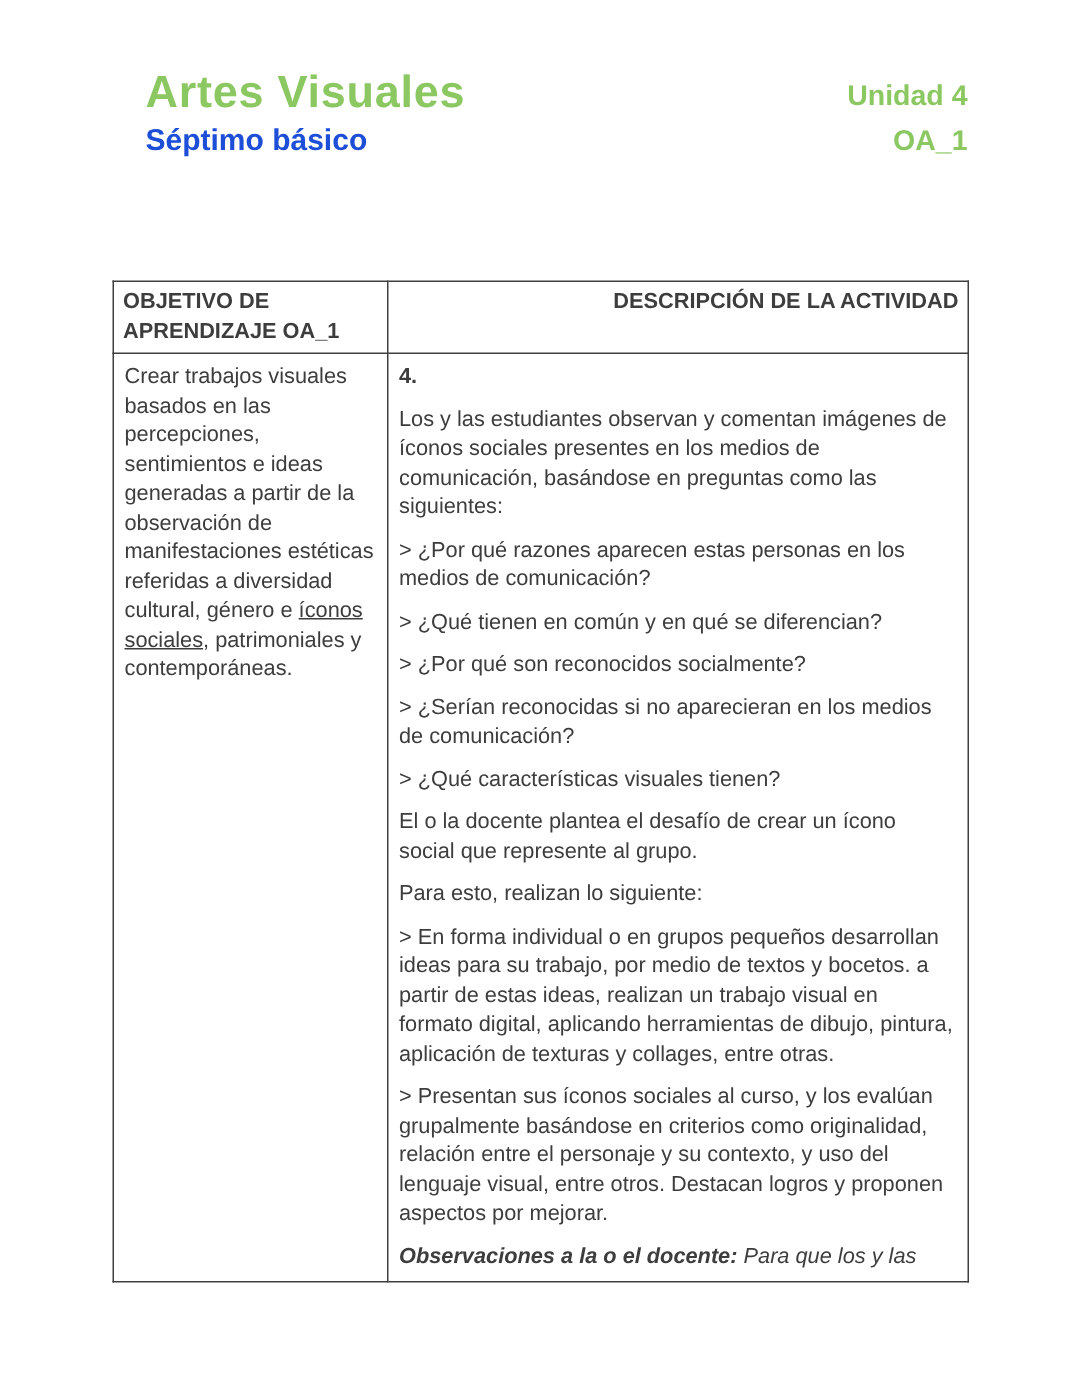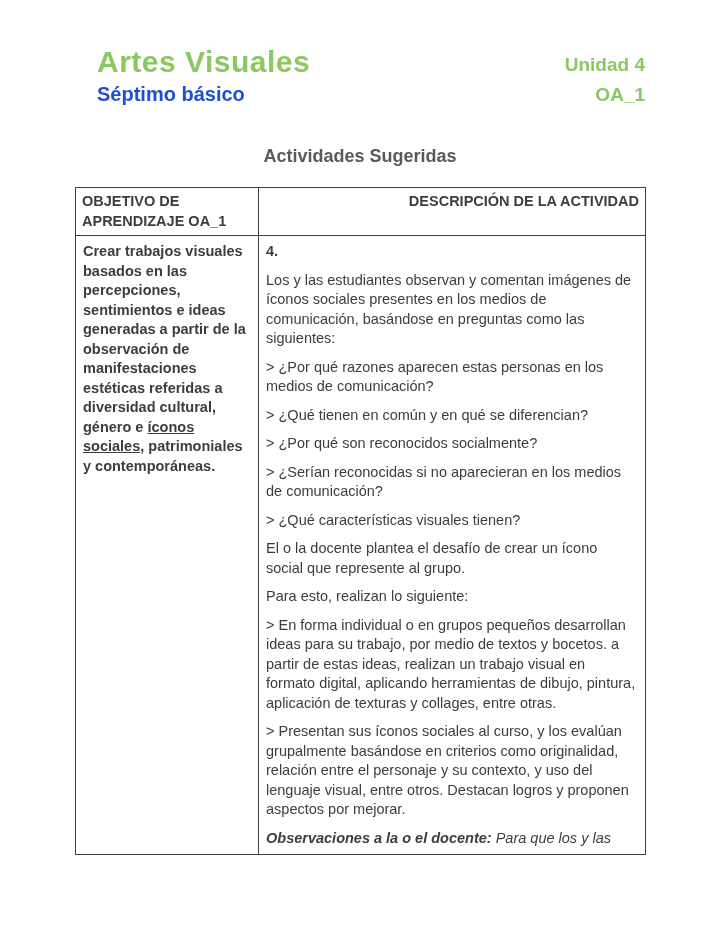--- a/index.html
+++ b/index.html
@@ -54,42 +54,41 @@
     font-size: 14.5px; font-weight: bold; color: var(--text-color);
     vertical-align: top; padding: 4px 6px; line-height: 19.5px; height: 46px;
   }
   .th-left  { text-align: left; }
   .th-right { text-align: right; }
   td {
     vertical-align: top; padding: 6px 7px;
     font-size: 14.5px; color: var(--text-color); line-height: 19.5px;
     height: 597px; overflow: hidden;
   }
-  .td-objective { font-weight: bold; }
+  .td-objective { font-weight: normal; }
   .td-objective .underline { text-decoration: underline; }
   .td-activity p { margin: 0 0 9px 0; }
   .activity-number { font-weight: bold; }
   .observations { margin-bottom: 0 !important; }
   .obs-label { font-weight: bold; font-style: italic; }
   .obs-text  { font-style: italic; }
 </style>
 </head>
 <body>
 
 <div class="page">
 
   <div class="doc-title">Artes Visuales</div>
   <div class="doc-subtitle">Séptimo básico</div>
 
   <div class="header-right">
     <div class="unit-label">Unidad 4</div>
     <div class="oa-label">OA_1</div>
   </div>
 
-  <div class="section-title">Actividades Sugeridas</div>
 
   <table class="activity-table">
     <colgroup>
       <col style="width:183px">
       <col style="width:387px">
     </colgroup>
     <thead>
       <tr>
         <th class="th-left">OBJETIVO DE APRENDIZAJE OA_1</th>
         <th class="th-right">DESCRIPCIÓN DE LA ACTIVIDAD</th>

